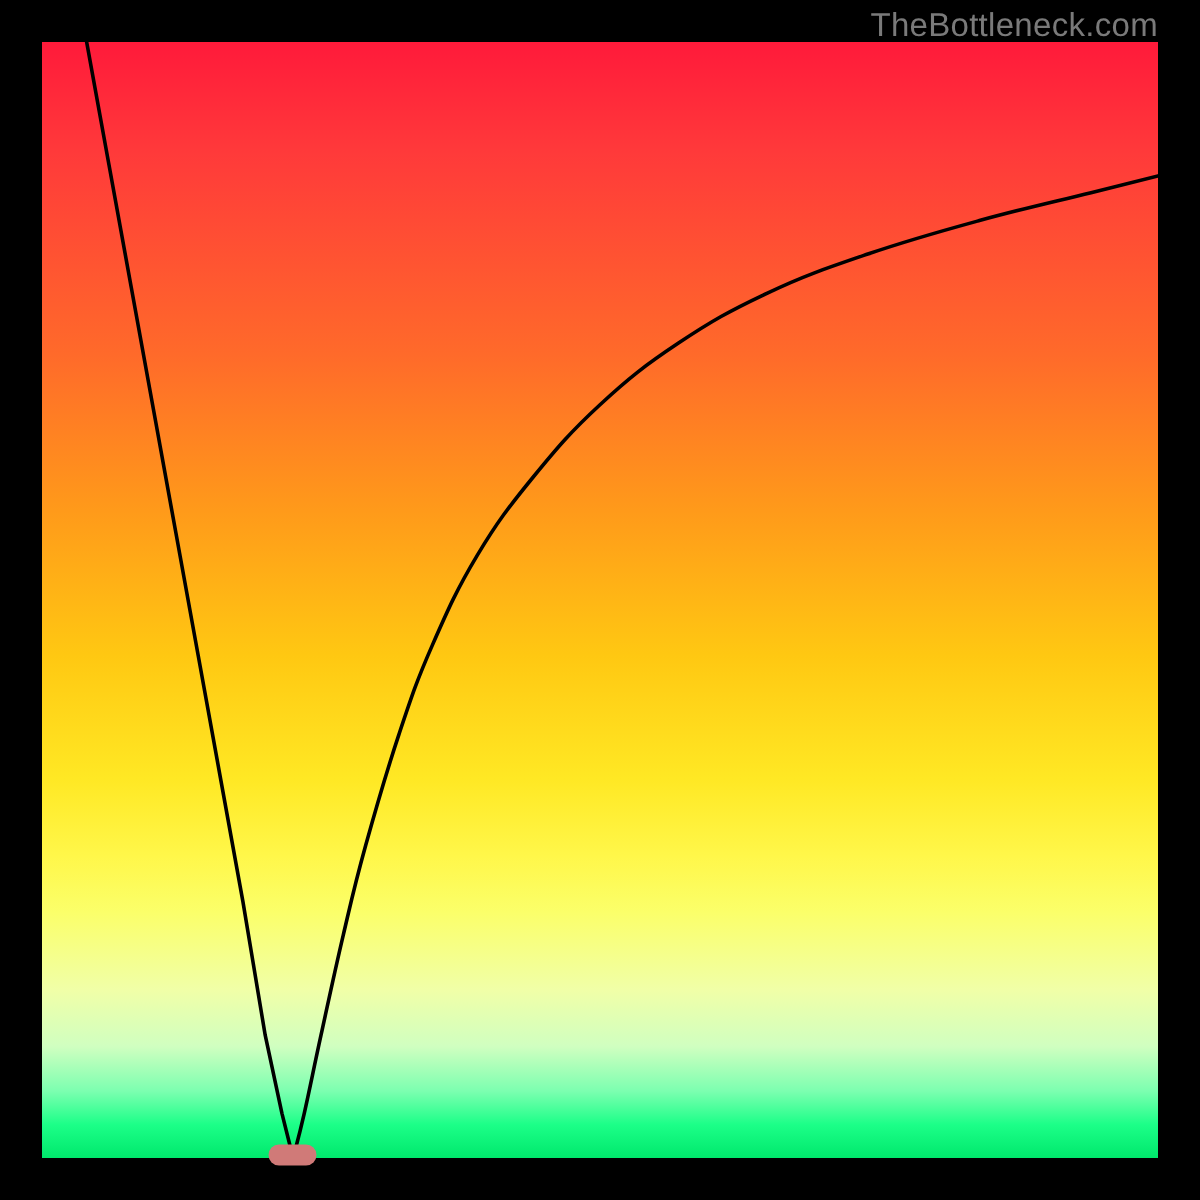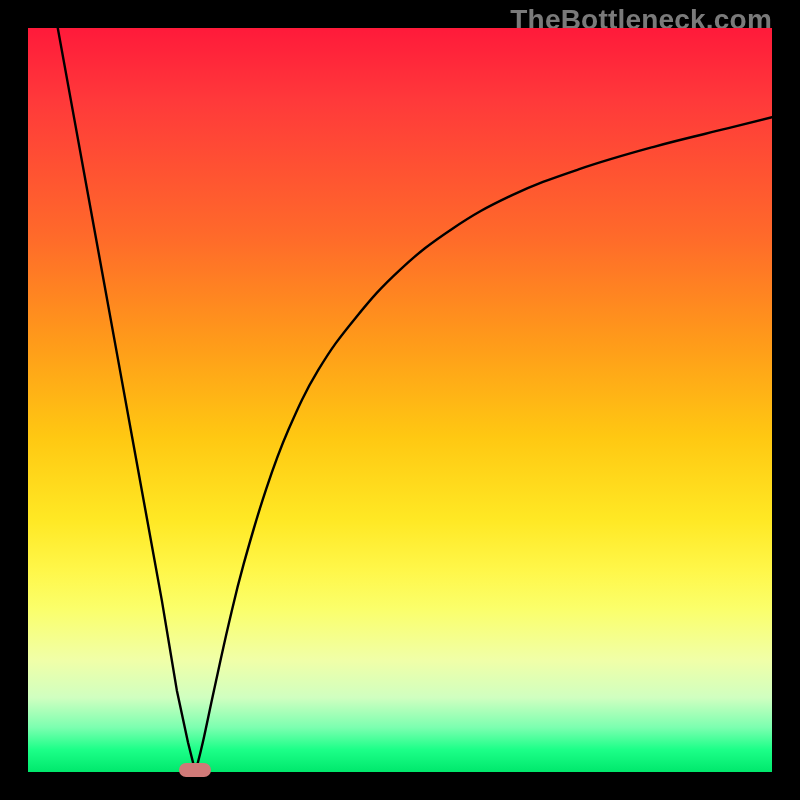--- a/index.html
+++ b/index.html
@@ -38,23 +38,23 @@
       #7cffb0 94%,
       #1cff88 97%,
       #00e86c 100%
     );
   }
   .branding {
     position: absolute;
     top: 4px;
     right: 28px;
     color: #7a7a7a;
-    font-size: 28px;
+    font-size: 22px;
     letter-spacing: 0.2px;
-    font-weight: 700;
+    font-weight: 400;
     user-select: none;
   }
   .marker {
     position: absolute;
     width: 32px;
     height: 14px;
     border-radius: 8px;
     background: #d07a78;
     transform: translate(-50%, -50%);
   }

